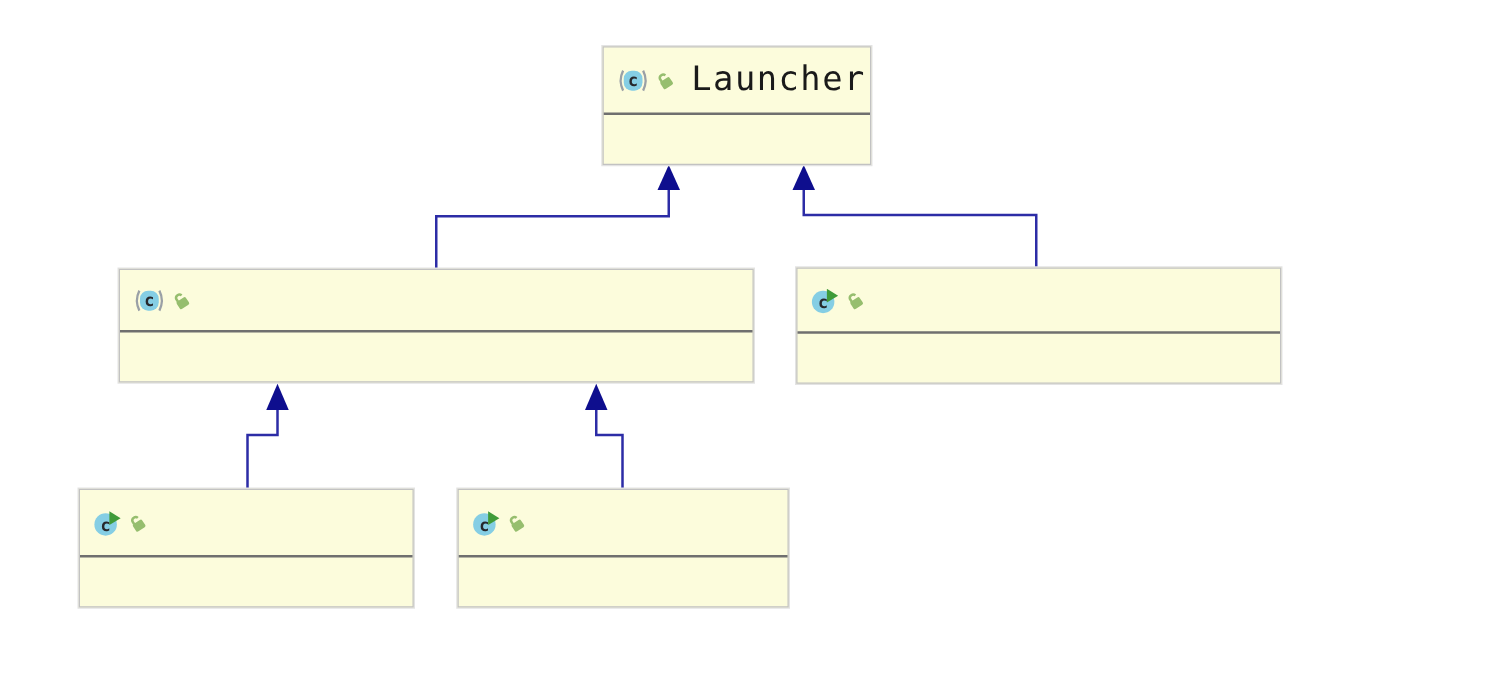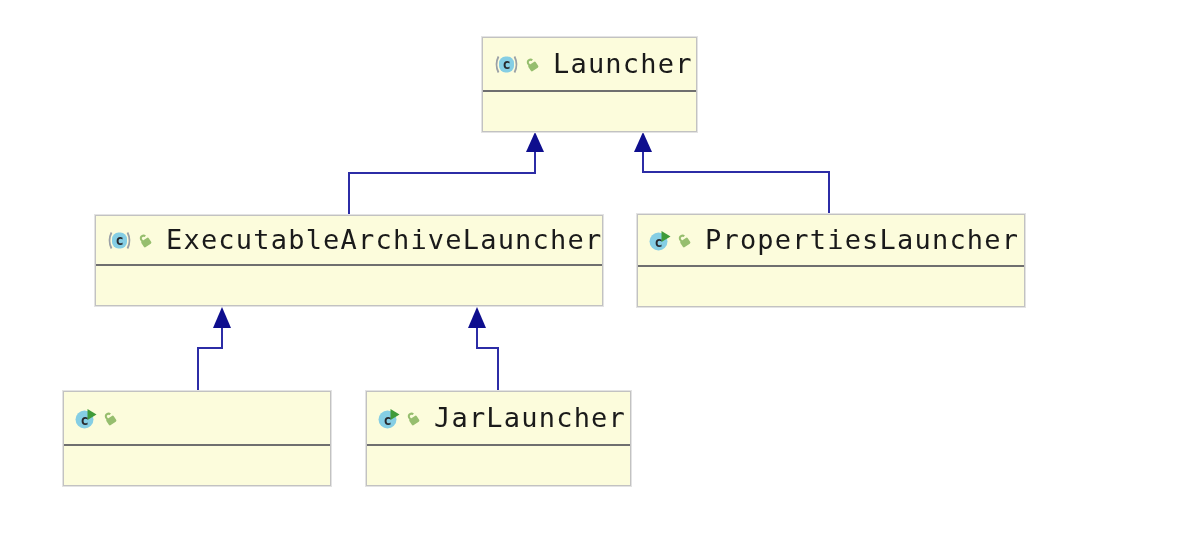--- a/index.html
+++ b/index.html
@@ -86,41 +86,39 @@
           <rect x="6" y="1.5" width="15" height="16" rx="6.5" fill="#85cee4"></rect>
           <text x="13.5" y="14" text-anchor="middle" font-size="13.5" font-weight="bold" fill="#27282c">c</text>
         </svg>
         <svg class="ic" width="15" height="16" viewBox="0 0 15 16">
           <g transform="rotate(-34 7.5 8)">
             <path d="M5 8 V5.4 A2.7 2.7 0 0 1 10.2 5.4" fill="none" stroke="#96be6e" stroke-width="2"></path>
             <rect x="3.2" y="7.6" width="8.8" height="7" rx="1.4" fill="#96be6e"></rect>
           </g>
         </svg>
       </span>
-      <span class="class-name">ExecutableArchiveLauncher</span>
     </div>
     <div class="node-body"></div>
   </div>
 
   <div class="uml-node" style="left:637px;top:214px;width:388px;height:93px">
     <div class="node-title">
       <span class="icon-group">
         <svg class="ic" width="24" height="21" viewBox="0 0 24 21">
           <circle cx="10.5" cy="11.5" r="9" fill="#85cee4"></circle>
           <polygon points="13.5,1 22.5,6.5 13.5,12" fill="#3f9b39"></polygon>
           <text x="10.5" y="16.5" text-anchor="middle" font-size="13.5" font-weight="bold" fill="#27282c">c</text>
         </svg>
         <svg class="ic" width="15" height="16" viewBox="0 0 15 16">
           <g transform="rotate(-34 7.5 8)">
             <path d="M5 8 V5.4 A2.7 2.7 0 0 1 10.2 5.4" fill="none" stroke="#96be6e" stroke-width="2"></path>
             <rect x="3.2" y="7.6" width="8.8" height="7" rx="1.4" fill="#96be6e"></rect>
           </g>
         </svg>
       </span>
-      <span class="class-name">PropertiesLauncher</span>
     </div>
     <div class="node-body"></div>
   </div>
 
   <div class="uml-node" style="left:63px;top:391px;width:268px;height:95px">
     <div class="node-title">
       <span class="icon-group">
         <svg class="ic" width="24" height="21" viewBox="0 0 24 21">
           <circle cx="10.5" cy="11.5" r="9" fill="#85cee4"></circle>
           <polygon points="13.5,1 22.5,6.5 13.5,12" fill="#3f9b39"></polygon>
@@ -145,18 +143,17 @@
           <polygon points="13.5,1 22.5,6.5 13.5,12" fill="#3f9b39"></polygon>
           <text x="10.5" y="16.5" text-anchor="middle" font-size="13.5" font-weight="bold" fill="#27282c">c</text>
         </svg>
         <svg class="ic" width="15" height="16" viewBox="0 0 15 16">
           <g transform="rotate(-34 7.5 8)">
             <path d="M5 8 V5.4 A2.7 2.7 0 0 1 10.2 5.4" fill="none" stroke="#96be6e" stroke-width="2"></path>
             <rect x="3.2" y="7.6" width="8.8" height="7" rx="1.4" fill="#96be6e"></rect>
           </g>
         </svg>
       </span>
-      <span class="class-name">JarLauncher</span>
     </div>
     <div class="node-body"></div>
   </div>
 
 </div>
 
 </body></html>

